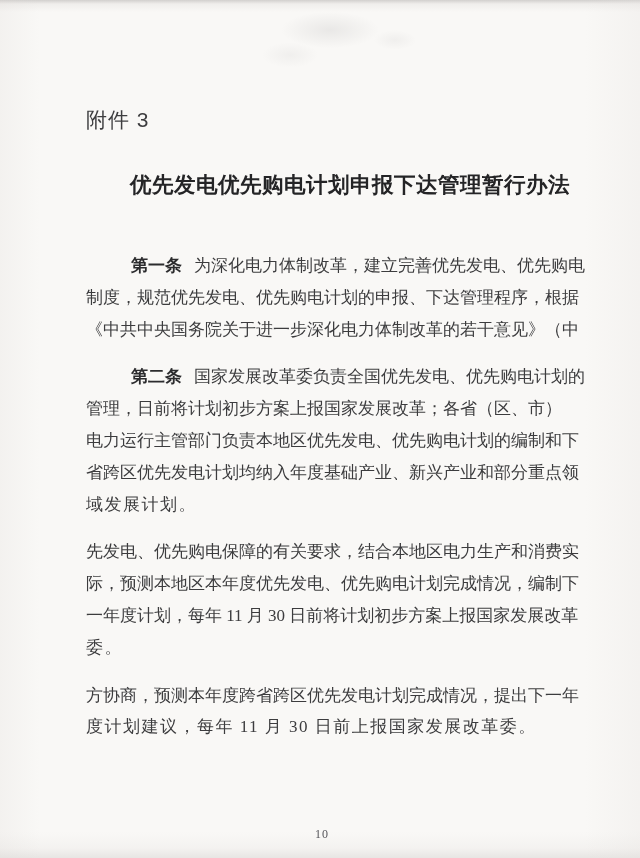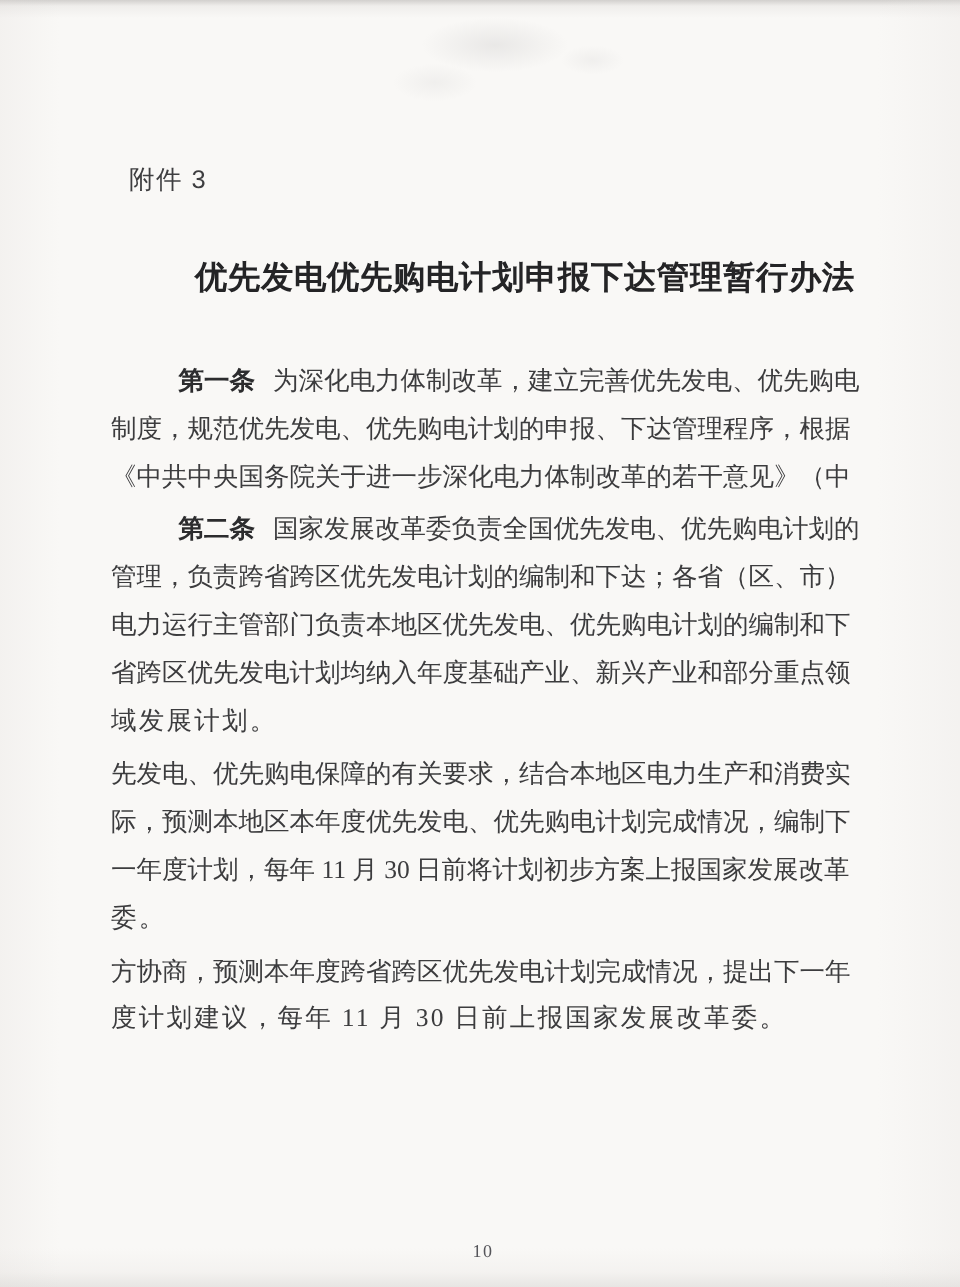--- a/index.html
+++ b/index.html
@@ -28,21 +28,21 @@
       linear-gradient(180deg, rgba(120,115,112,0.30) 0px, rgba(170,165,162,0.12) 4px, rgba(255,255,255,0) 12px),
       
       linear-gradient(0deg, rgba(190,186,183,0.30) 0px, rgba(205,201,198,0.12) 10px, rgba(255,255,255,0) 26px);
   }
 
   .attachment-label {
     position: absolute;
     left: 86px;
     top: 108px;
     font-family: "Liberation Sans", "DejaVu Sans", sans-serif;
-    font-size: 17px;
+    font-size: 21px;
     line-height: 24px;
     color: #3e3e40;
     letter-spacing: 1px;
   }
 
   .doc-title {
     position: absolute;
     left: 70px;
     top: 172px;
     width: 500px;
@@ -57,21 +57,21 @@
   .doc-body {
     position: absolute;
     left: 70px;
     top: 234px;
     width: 499px;
     font-size: 17px;
     line-height: 31.8px;
     color: #3c3c3e;
   }
 
-  .para { margin: 4px; }
+  .para { margin: 16px; }
 
   .line {
     text-align: justify;
     text-align-last: justify;
     text-justify: inter-character;
     white-space: nowrap;
   }
 
   .line.first { text-indent: 45px; }
 
@@ -116,21 +116,21 @@
         <span class="term">第一条</span><span>为深化电力体制改革，建立完善优先发电、优先购电</span>
       </div>
       <div class="line">制度，规范优先发电、优先购电计划的申报、下达管理程序，根据</div>
       <div class="line">《中共中央国务院关于进一步深化电力体制改革的若干意见》（中</div>
     </div>
 
     <div class="para">
       <div class="line first">
         <span class="term">第二条</span><span>国家发展改革委负责全国优先发电、优先购电计划的</span>
       </div>
-      <div class="line">管理，负责跨省跨区优先发电计划的编制和下达；各省（区、市）</div>
+      <div class="line">管理，日前将计划初步方案上报国家发展改革；各省（区、市）</div>
       <div class="line">电力运行主管部门负责本地区优先发电、优先购电计划的编制和下</div>
       <div class="line">省跨区优先发电计划均纳入年度基础产业、新兴产业和部分重点领</div>
       <div class="line last">域发展计划。</div>
     </div>
 
     <div class="para">
       <div class="line">先发电、优先购电保障的有关要求，结合本地区电力生产和消费实</div>
       <div class="line">际，预测本地区本年度优先发电、优先购电计划完成情况，编制下</div>
       <div class="line">一年度计划，每年 11 月 30 日前将计划初步方案上报国家发展改革</div>
       <div class="line last">委。</div>

